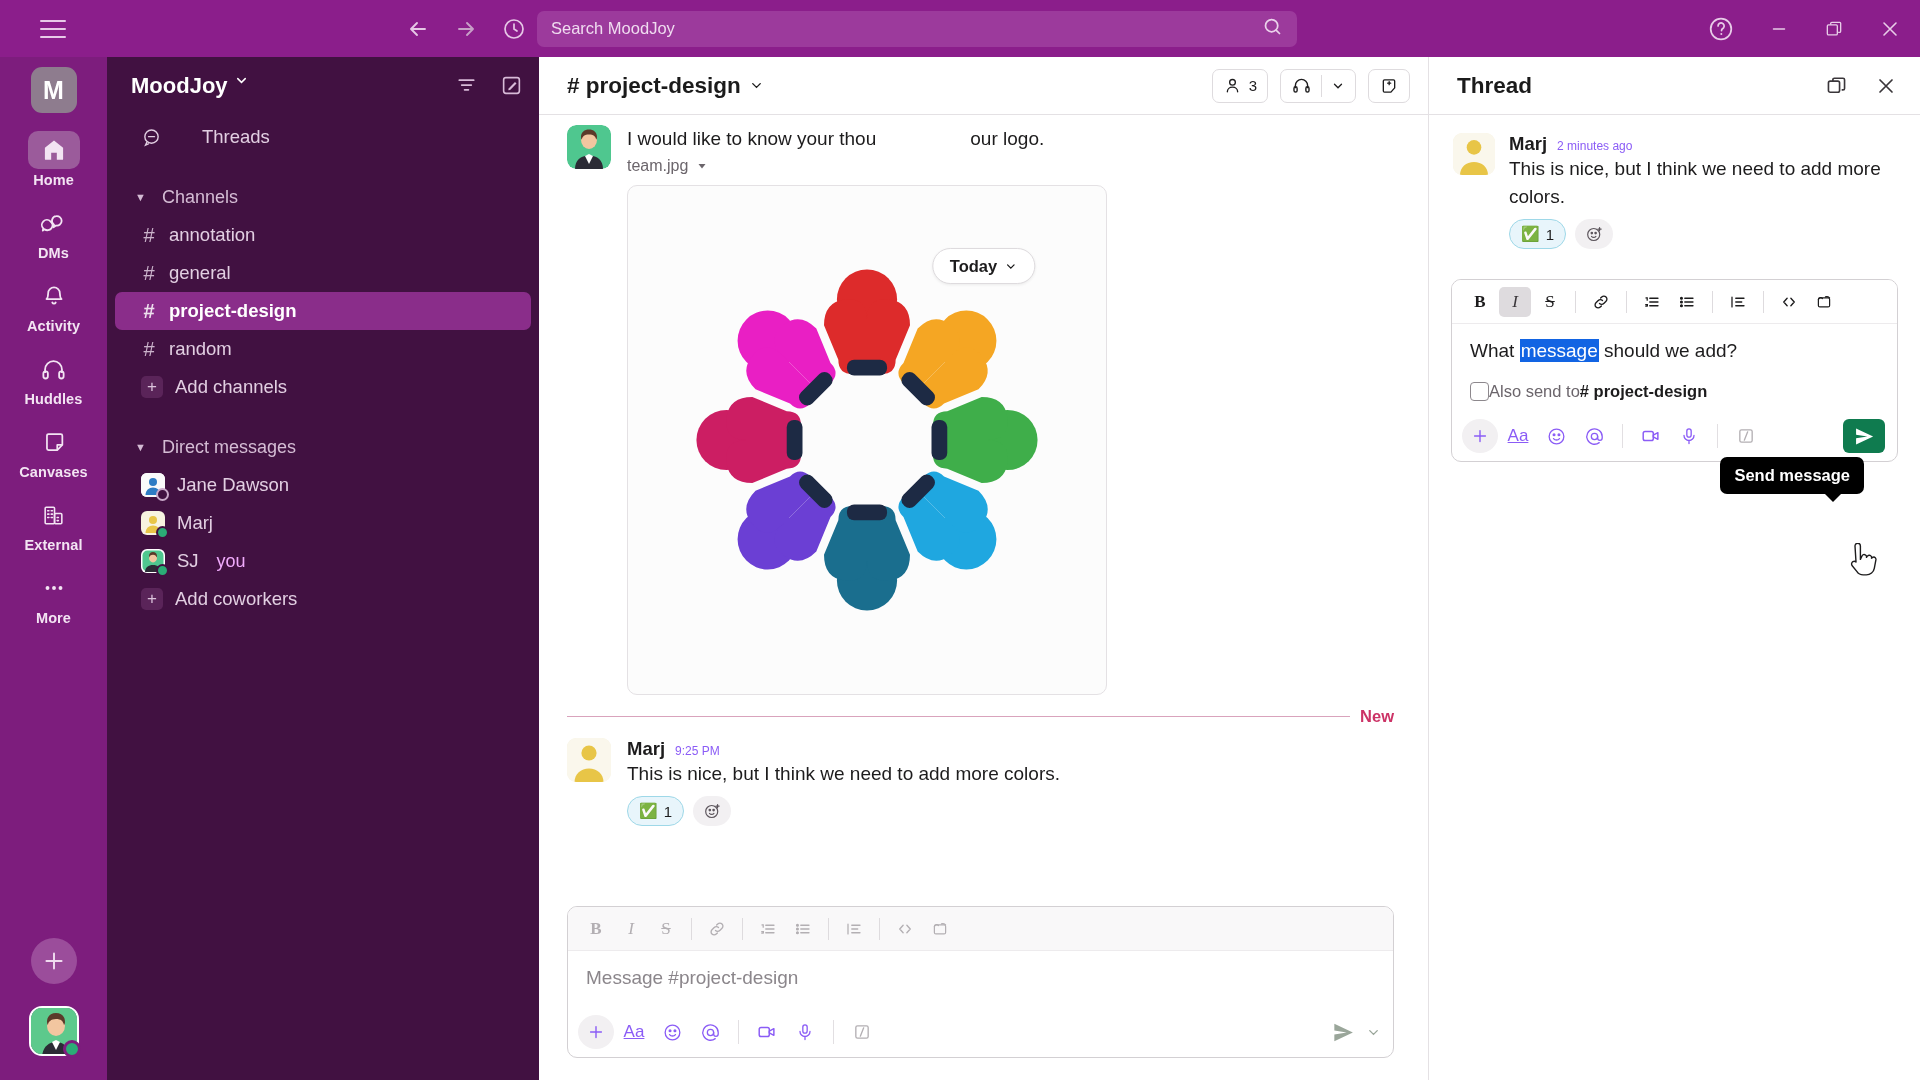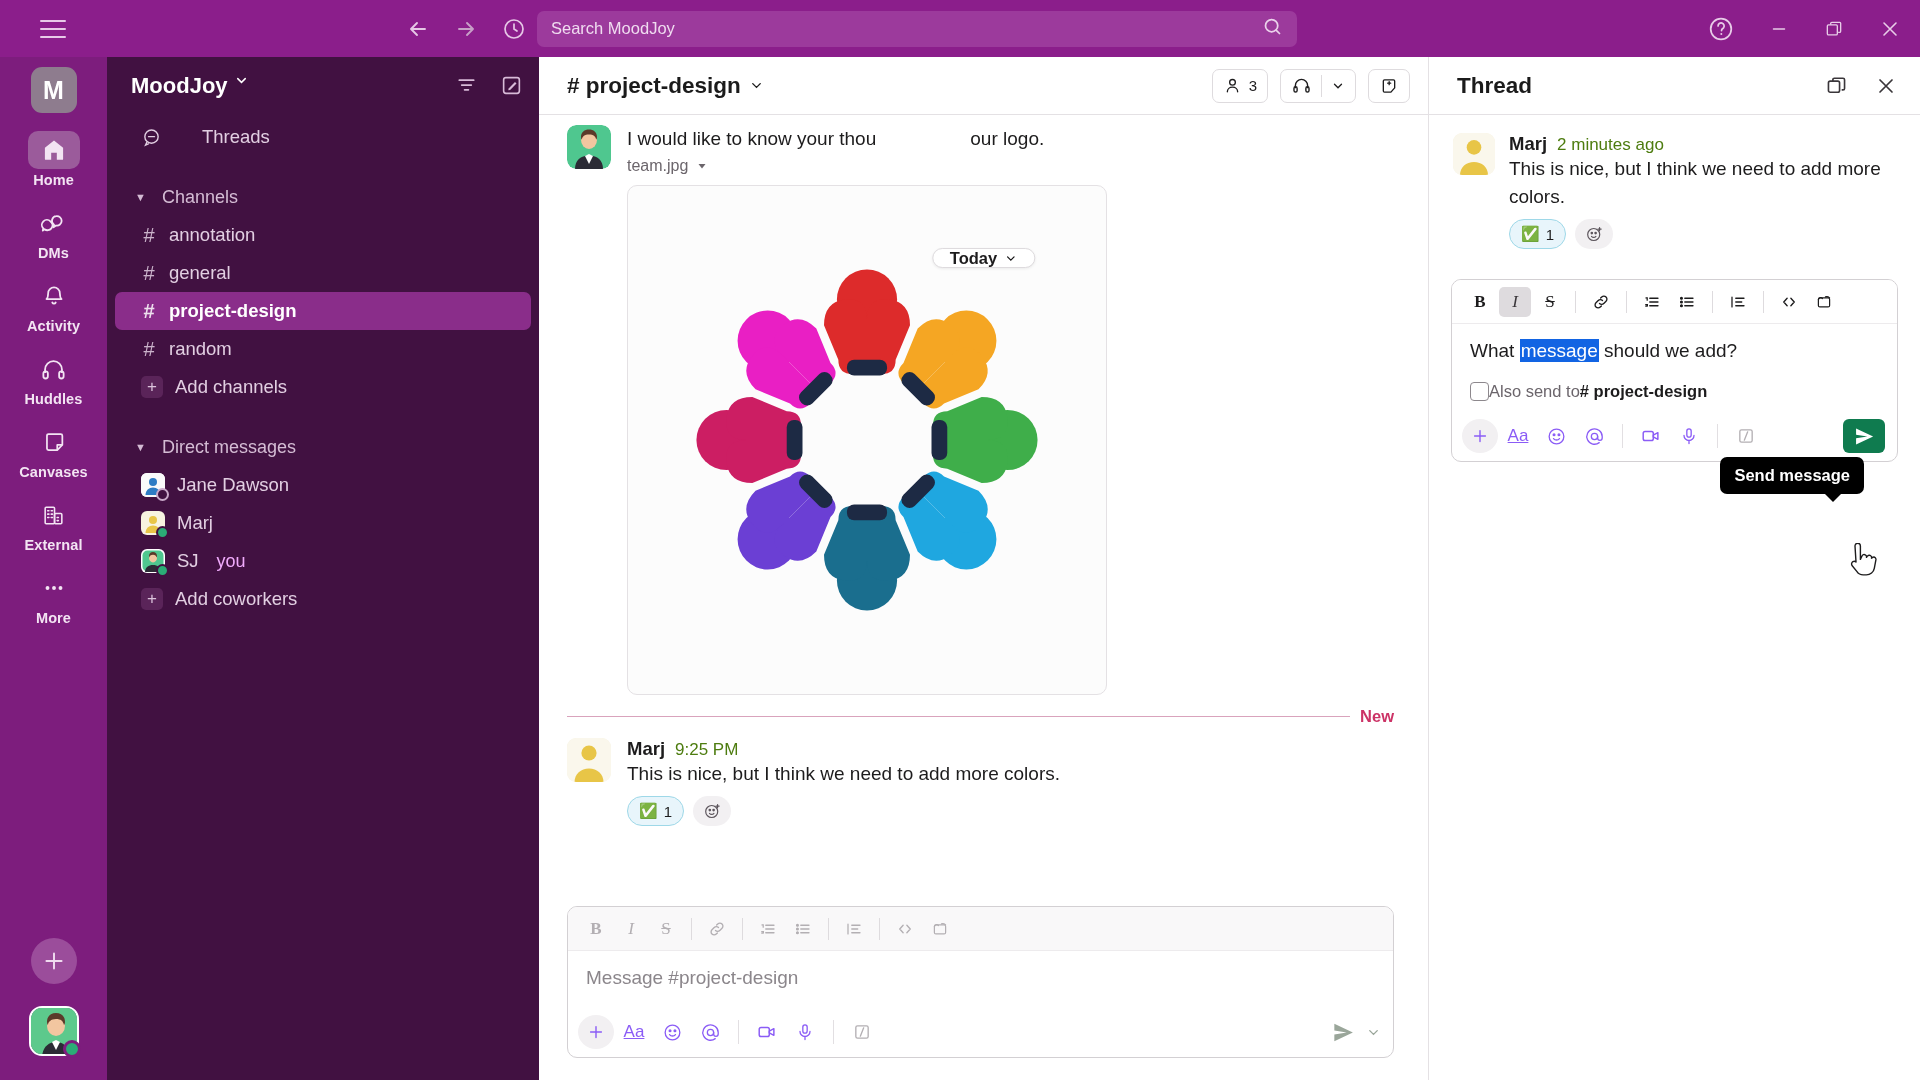--- a/index.html
+++ b/index.html
@@ -100,28 +100,28 @@
   }
   .ch-btn .sep { width: 1px; height: 22px; background: #DEDBDE; margin: 0 2px; }
 
   .msgs { flex: 1; overflow: hidden; position: relative; padding: 0 0 4px 0; }
   .msg { display: flex; padding: 6px 34px 2px 28px; position: relative; }
   .av { width: 44px; height: 44px; border-radius: 9px; flex: 0 0 44px; margin-right: 16px; overflow: hidden; position: relative; }
   .av.yellow { background: #F7F3E3; }
   .msg-body { flex: 1; min-width: 0; }
   .msg-meta { display: flex; align-items: baseline; gap: 10px; }
   .msg-author { font-weight: bold; font-size: 18.5px; color: #1D1C1D; cursor: pointer; }
-  .msg-time { font-size: 17px; color: #4d7c0f; cursor: pointer; }
+  .msg-time { font-size: 12px; color: #8b5cf6; cursor: pointer; }
   .msg-text { font-size: 19px; color: #1D1C1D; line-height: 1.46; }
   .fname { font-size: 16px; color: #6B656B; margin-top: 4px; display: flex; align-items: center; gap: 8px; cursor: pointer; }
 
   .today-pill {
     position: absolute; left: 50%; transform: translateX(-50%);
     background: #fff; border: 1px solid #DEDBDE; border-radius: 20px;
-    height: 20px; display: flex; align-items: center; gap: 7px; padding: 0 17px;
+    height: 36px; display: flex; align-items: center; gap: 7px; padding: 0 17px;
     font-size: 16.5px; font-weight: bold; color: #1D1C1D; z-index: 5; cursor: pointer;
     box-shadow: 0 1px 3px rgba(0,0,0,.07);
   }
 
   .logo-card {
     width: 480px; height: 510px; border: 1px solid #E4E1E4; border-radius: 10px;
     margin: 10px 0 0 0; background: #FCFCFC; display: flex; align-items: center; justify-content: center;
     overflow: hidden; cursor: pointer;
   }
 

